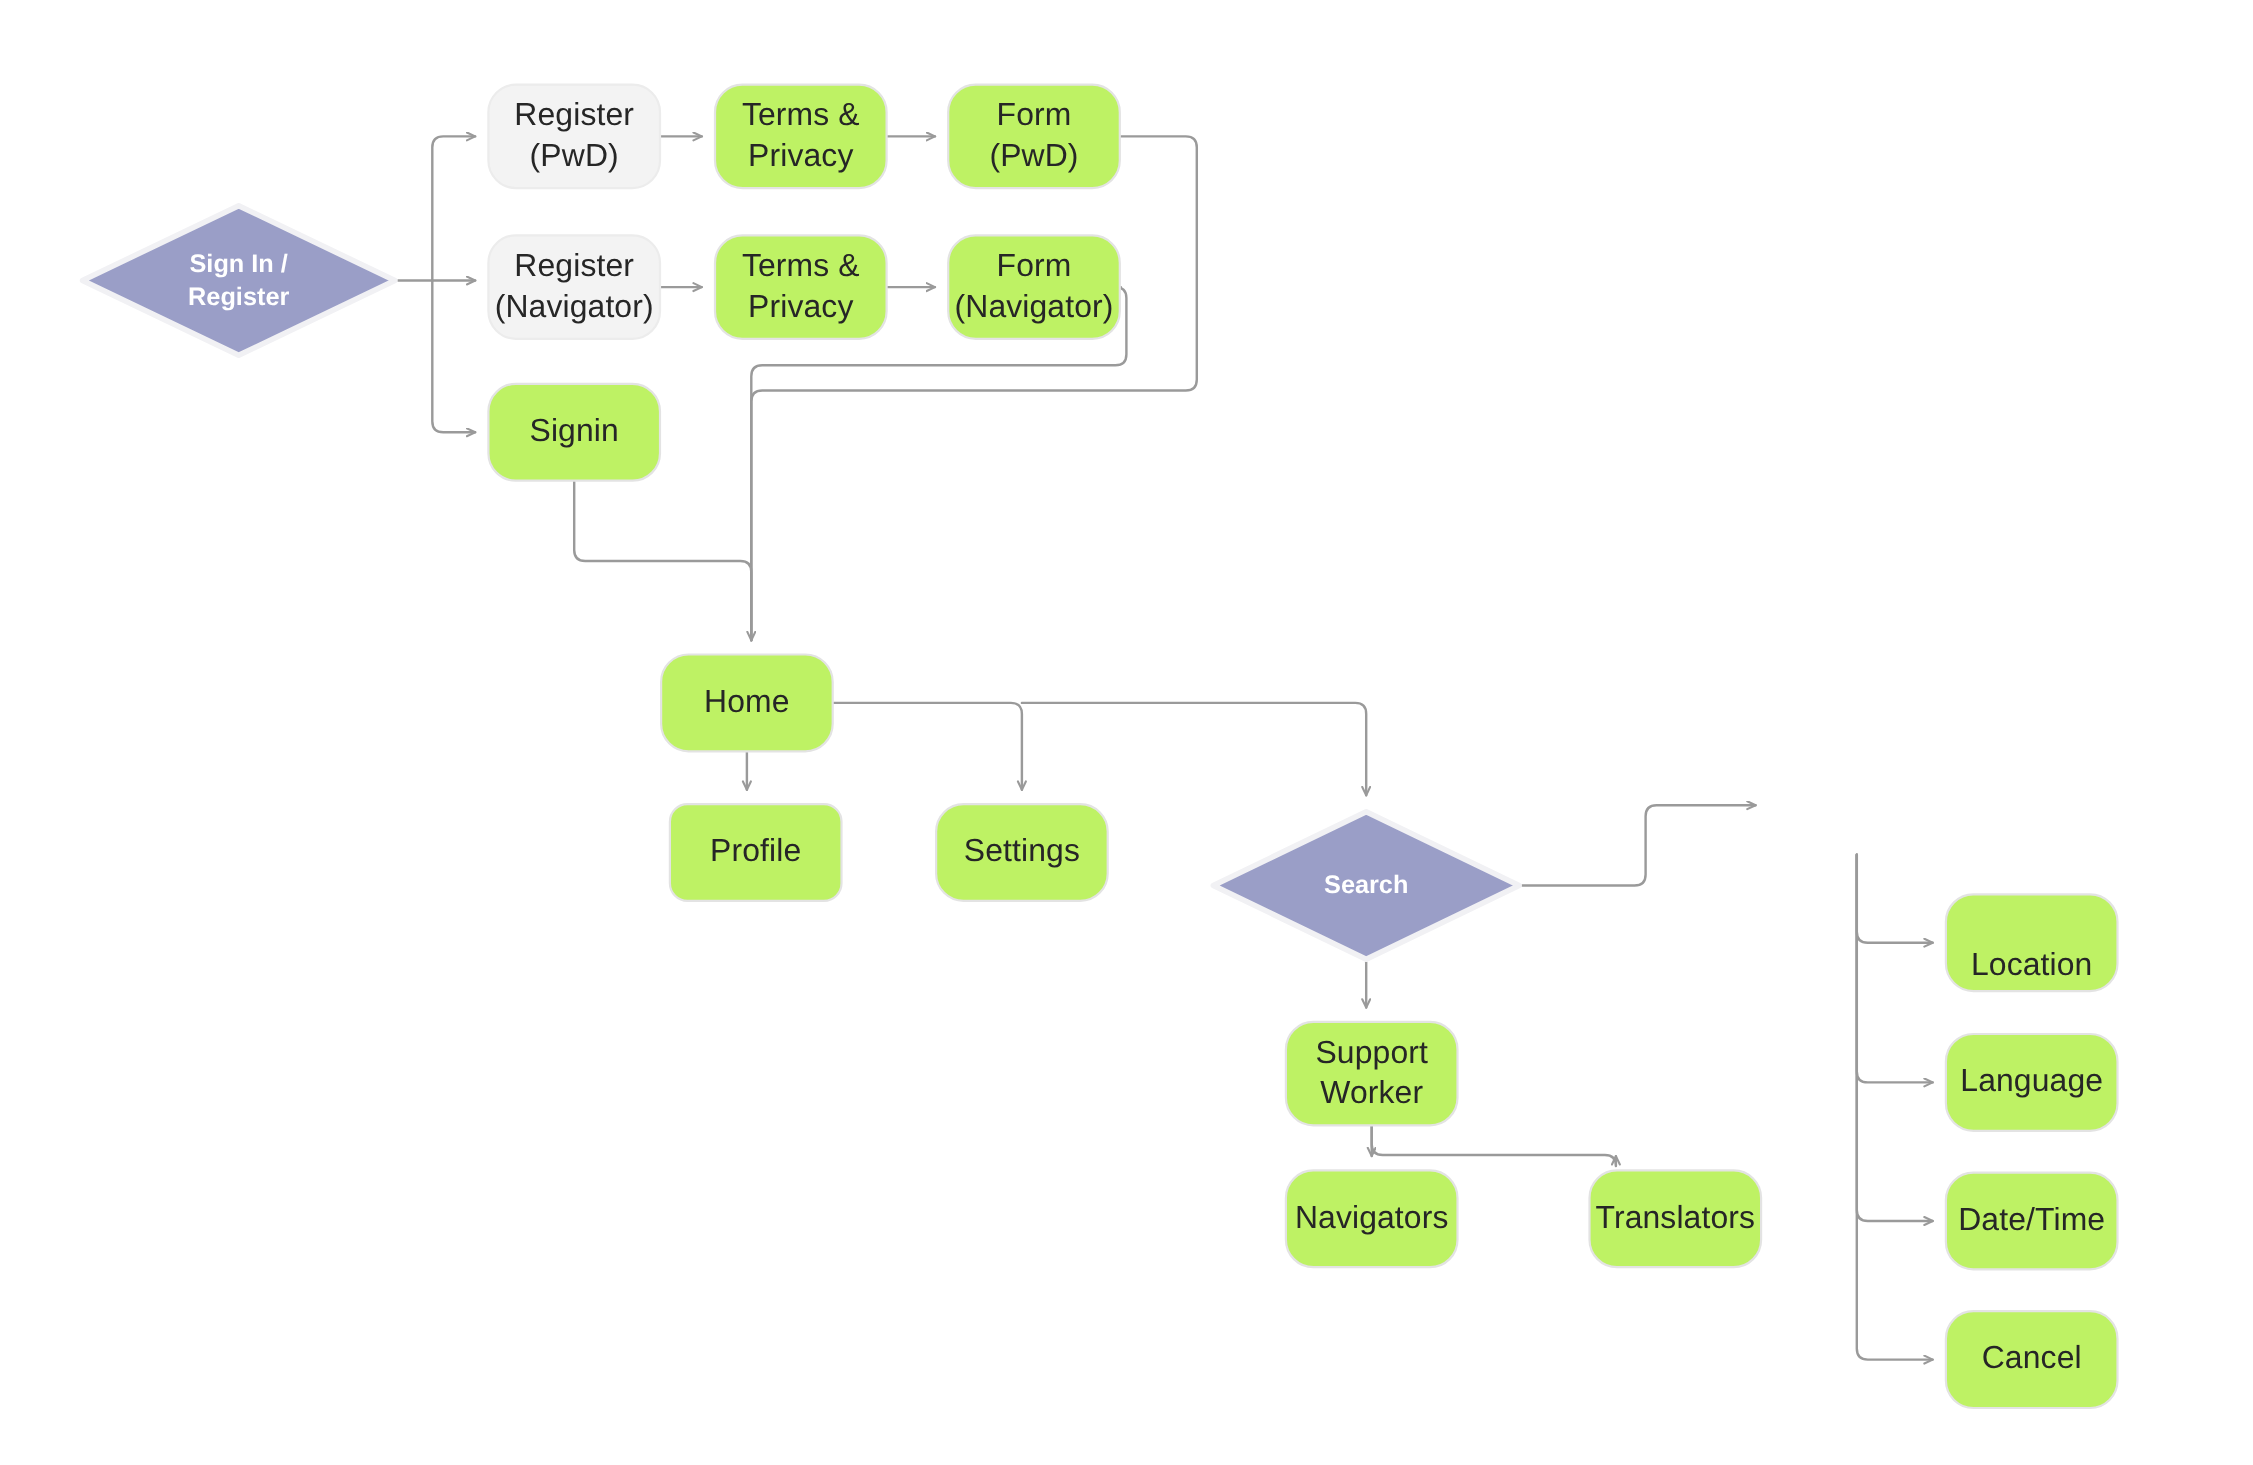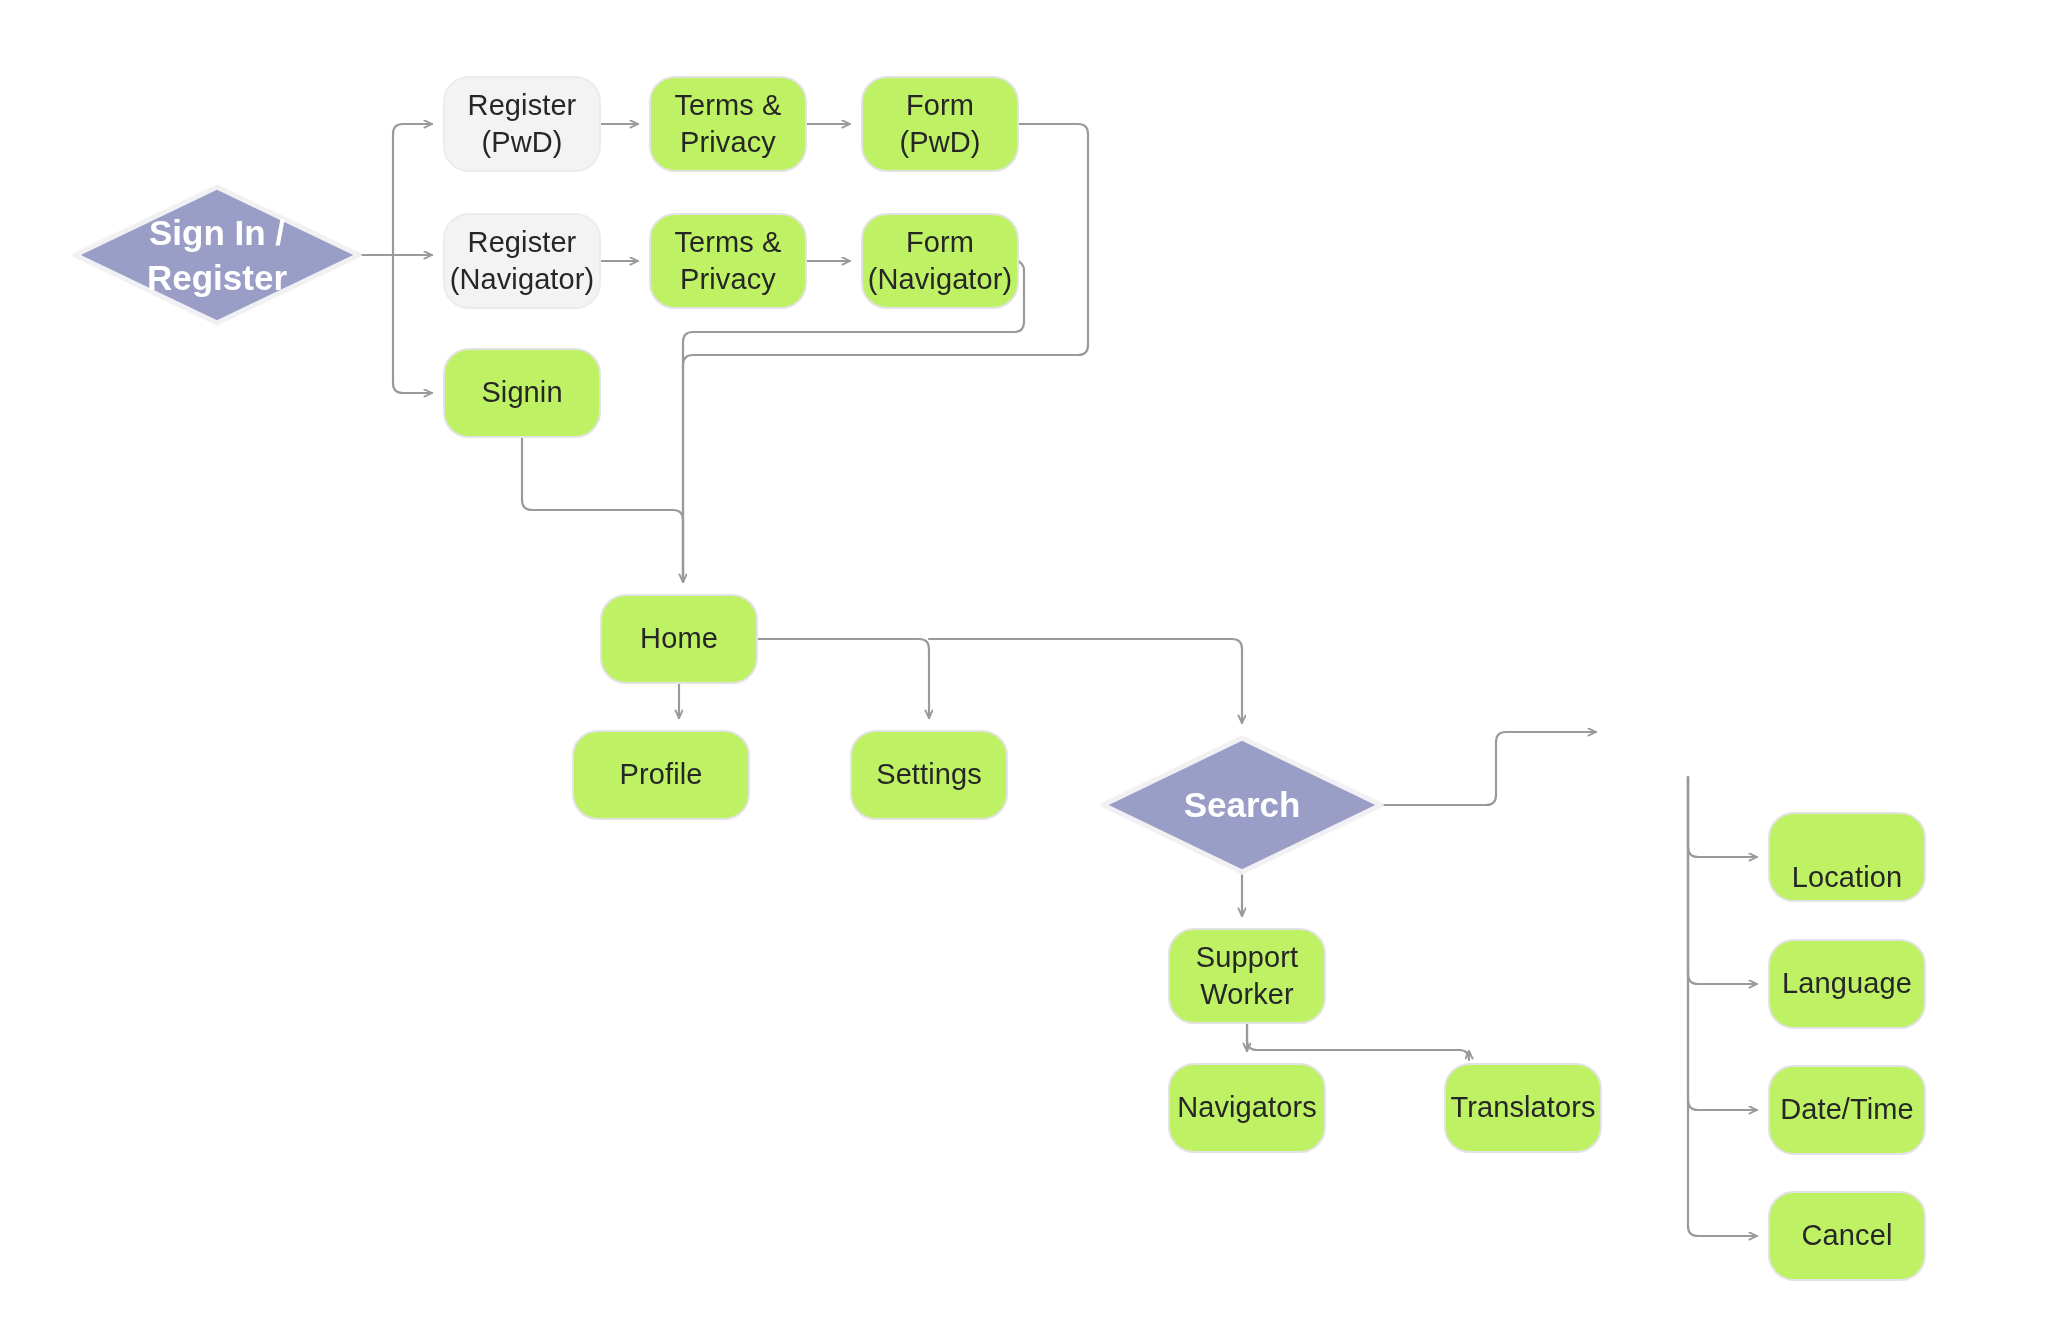--- a/index.html
+++ b/index.html
@@ -70,21 +70,21 @@
     top: 0;
     left: 0;
     width: 100%;
     height: 100%;
   }
   .diamond .node-label {
     position: relative;
     z-index: 2;
     color: #ffffff;
     font-weight: bold;
-    font-size: 35px;
+    font-size: 23px;
     line-height: 1.3;
     font-family: "Liberation Sans", sans-serif;
     white-space: pre-line;
   }
 </style>
 </head>
 <body>
 
 <div id="canvas">
 
@@ -172,21 +172,21 @@
   </div>
 
   <div class="node-box" style="left:443px; top:348px; width:158px; height:90px;">
     <span class="node-label">Signin</span>
   </div>
 
   <div class="node-box" style="left:600px; top:594px; width:158px; height:90px;">
     <span class="node-label">Home</span>
   </div>
 
-  <div class="node-box" style="left:572px; top:730px; width:178px; height:90px;">
+  <div class="node-box" style="left:608px; top:730px; width:158px; height:90px;border-radius:17px;">
     <span class="node-label">Profile</span>
   </div>
 
   <div class="node-box" style="left:850px; top:730px; width:158px; height:90px;">
     <span class="node-label">Settings</span>
   </div>
 
   <div class="diamond" style="left:1100px; top:735px; width:284px; height:140px;">
     <svg viewBox="0 0 284 140" preserveAspectRatio="none">
       <polygon points="142,3 281,70 142,137 3,70" fill="#9a9ec7" stroke="#f1f1f4" stroke-width="5" stroke-linejoin="round"></polygon>

